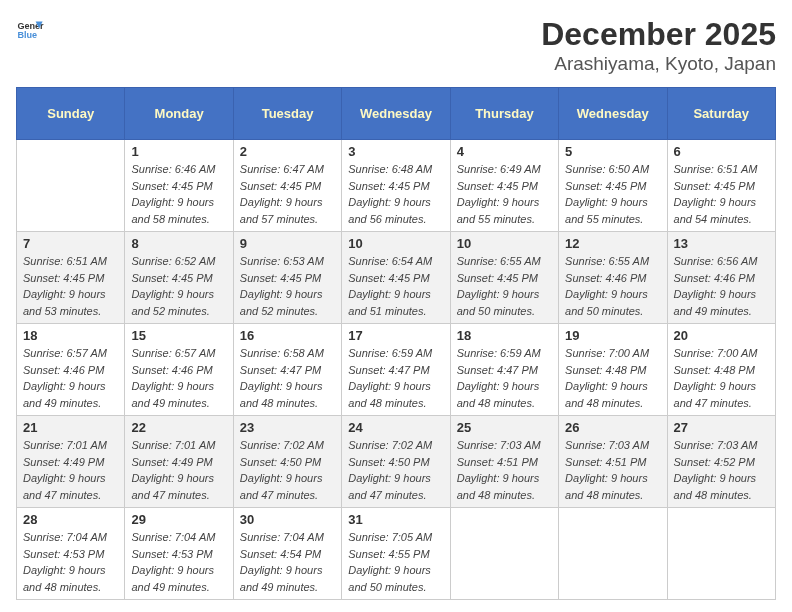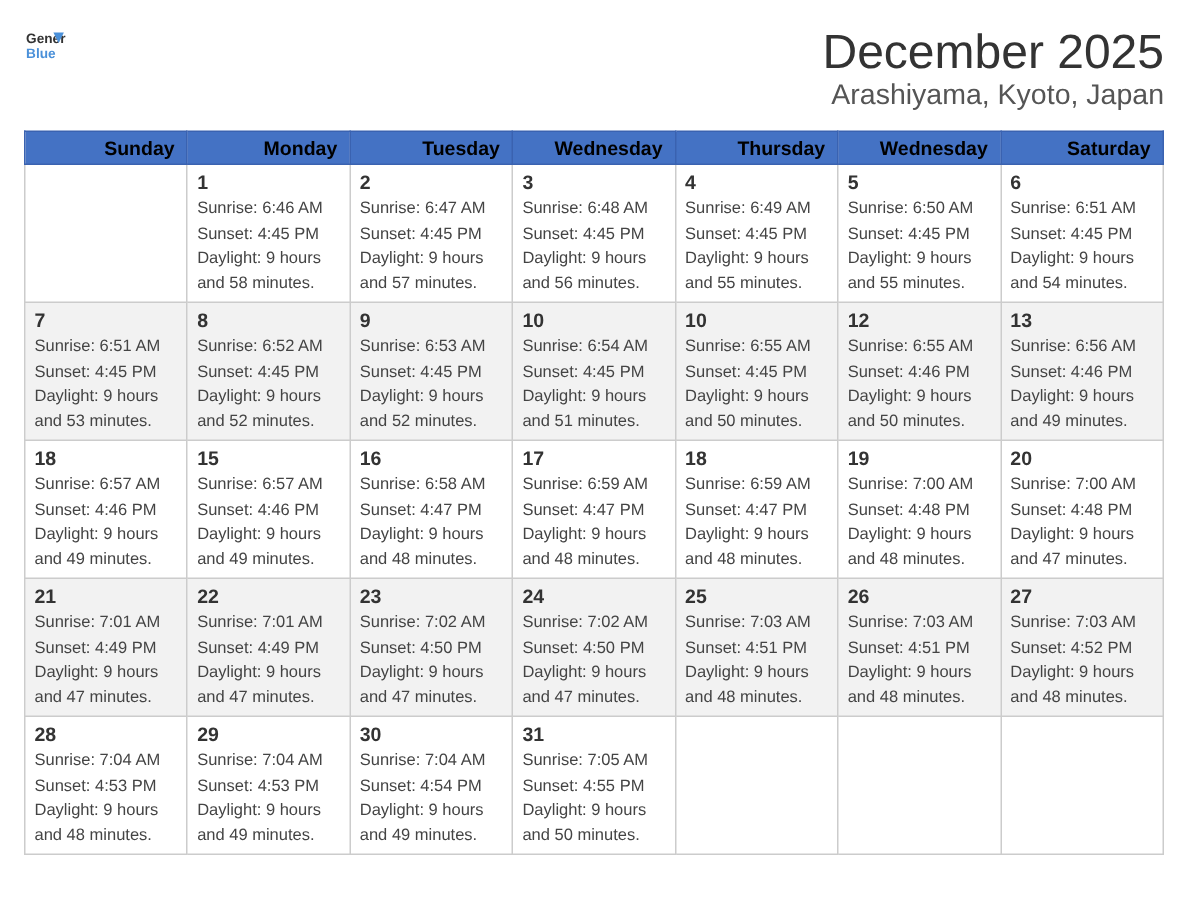--- a/index.html
+++ b/index.html
@@ -23,38 +23,38 @@
     }
     .logo-icon {
       width: 28px;
       height: 28px;
     }
     .title-block {
       text-align: right;
     }
     .month-title {
       font-size: 32px;
-      font-weight: normal;
+      font-weight: bold;
       color: #333;
       text-align: center;
     }
     .location-title {
       font-size: 19px;
       color: #555;
     }
     .calendar {
       width: 100%;
       border-collapse: collapse;
       border: 1px solid #ccc;
     }
     .calendar th {
       background-color: #4472c4;
-      color: #000000;
-      text-align: right;
-      padding: 3px 8px;
+      color: #fef9c3;
+      text-align: center;
+      padding: 18px 8px;
       font-size: 13px;
       font-weight: bold;
       border: 1px solid #3a62b0;
     }
     .calendar td {
       vertical-align: top;
       border: 1px solid #ccc;
       padding: 4px 6px;
       width: calc(100% / 7);
       min-height: 80px;
@@ -67,20 +67,21 @@
     }
     .day-number {
       font-size: 13px;
       font-weight: bold;
       display: block;
       margin-bottom: 2px;
     }
     .day-info {
       line-height: 1.5;
       color: #444;
+      font-style: italic;
     }
     .empty-cell {
       background: #fff !important;
     }
   </style>
 </head>
 <body>
 
 <div class="header">
   <div class="logo">

